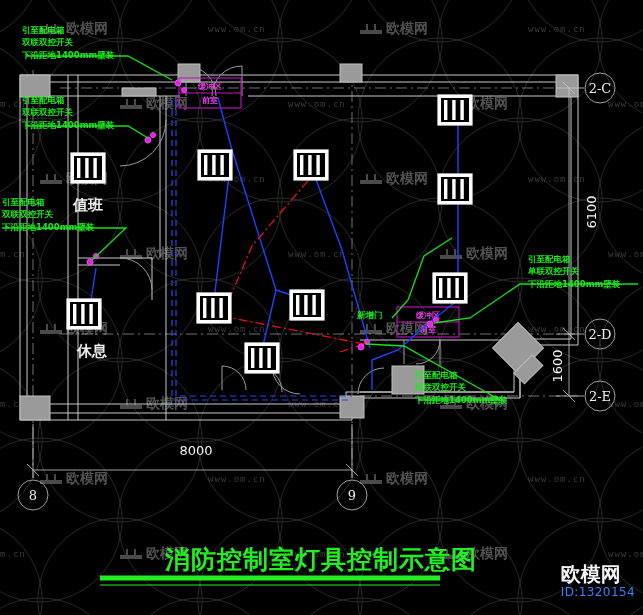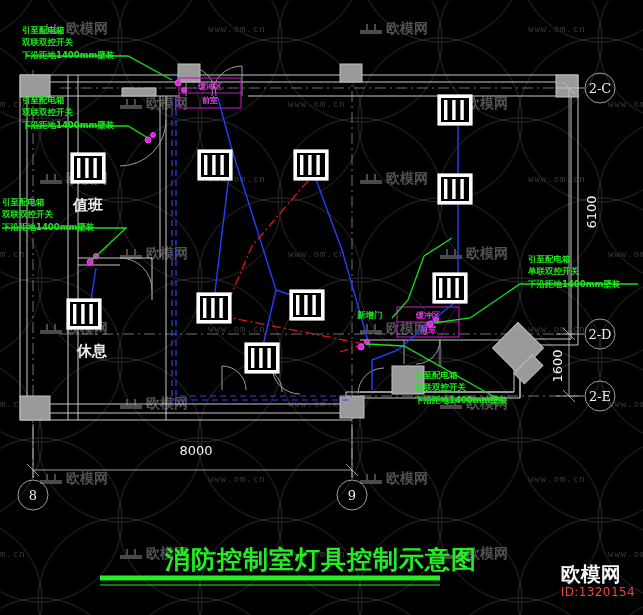--- a/index.html
+++ b/index.html
@@ -54,21 +54,21 @@
   .room-txt{ fill:#ececec; font-size:15px; font-weight:bold; }
 
   .title-main{ fill:#22ef22; font-size:25px; font-weight:bold; letter-spacing:1px; }
   .title-rule{ stroke:#22ef22; }
 
   #brand{
     position:absolute; right:8px; bottom:16px; z-index:9; text-align:left;
     text-shadow:0 0 3px #000;
   }
   #brand .b-name{ color:#f5f5f5; font-size:20px; font-weight:bold; line-height:1.05; }
-  #brand .b-id{ color:#ef4444; font-size:12px; letter-spacing:.4px; }
+  #brand .b-id{ color:#3b82f6; font-size:12px; letter-spacing:.4px; }
 </style>
 </head>
 <body>
 
 <div id="stage">
 
   <svg class="layer" id="wm-layer" viewBox="0 0 643 615">
     <g id="wm-arcs">
         <circle cx="-40" cy="-40" r="82" class="wm-arc"></circle>
         <circle cx="40" cy="40" r="82" class="wm-arc"></circle>

